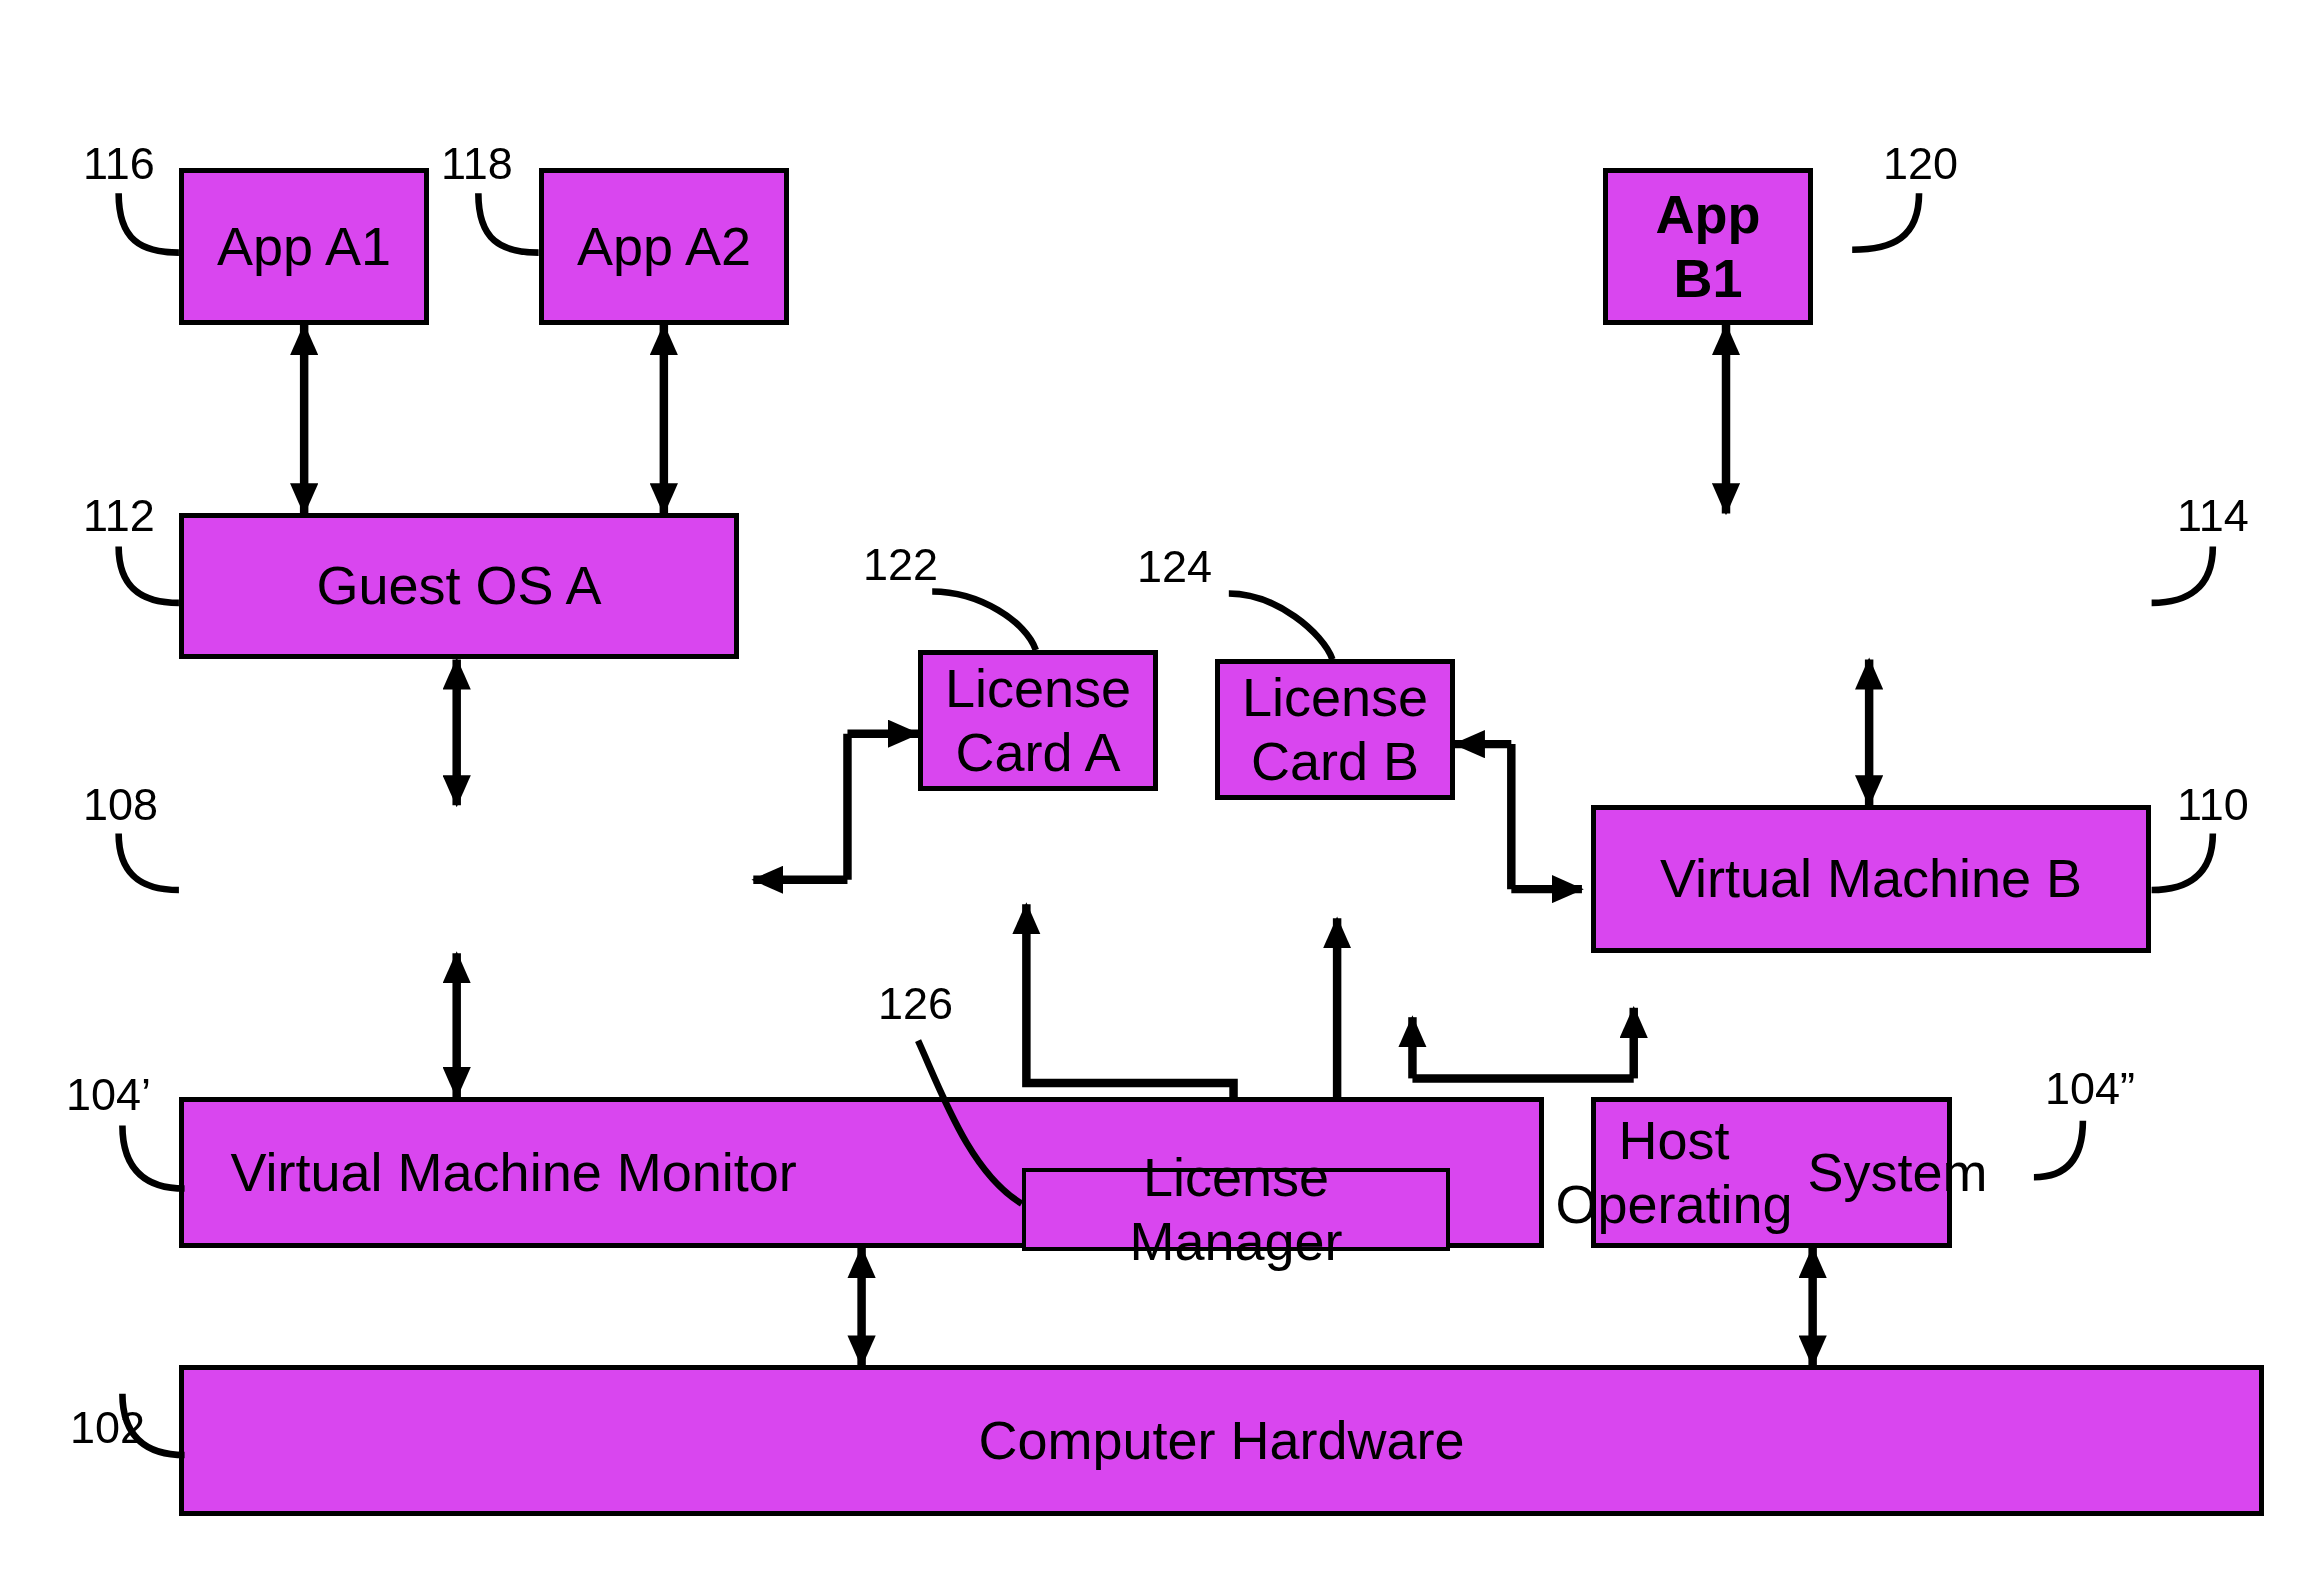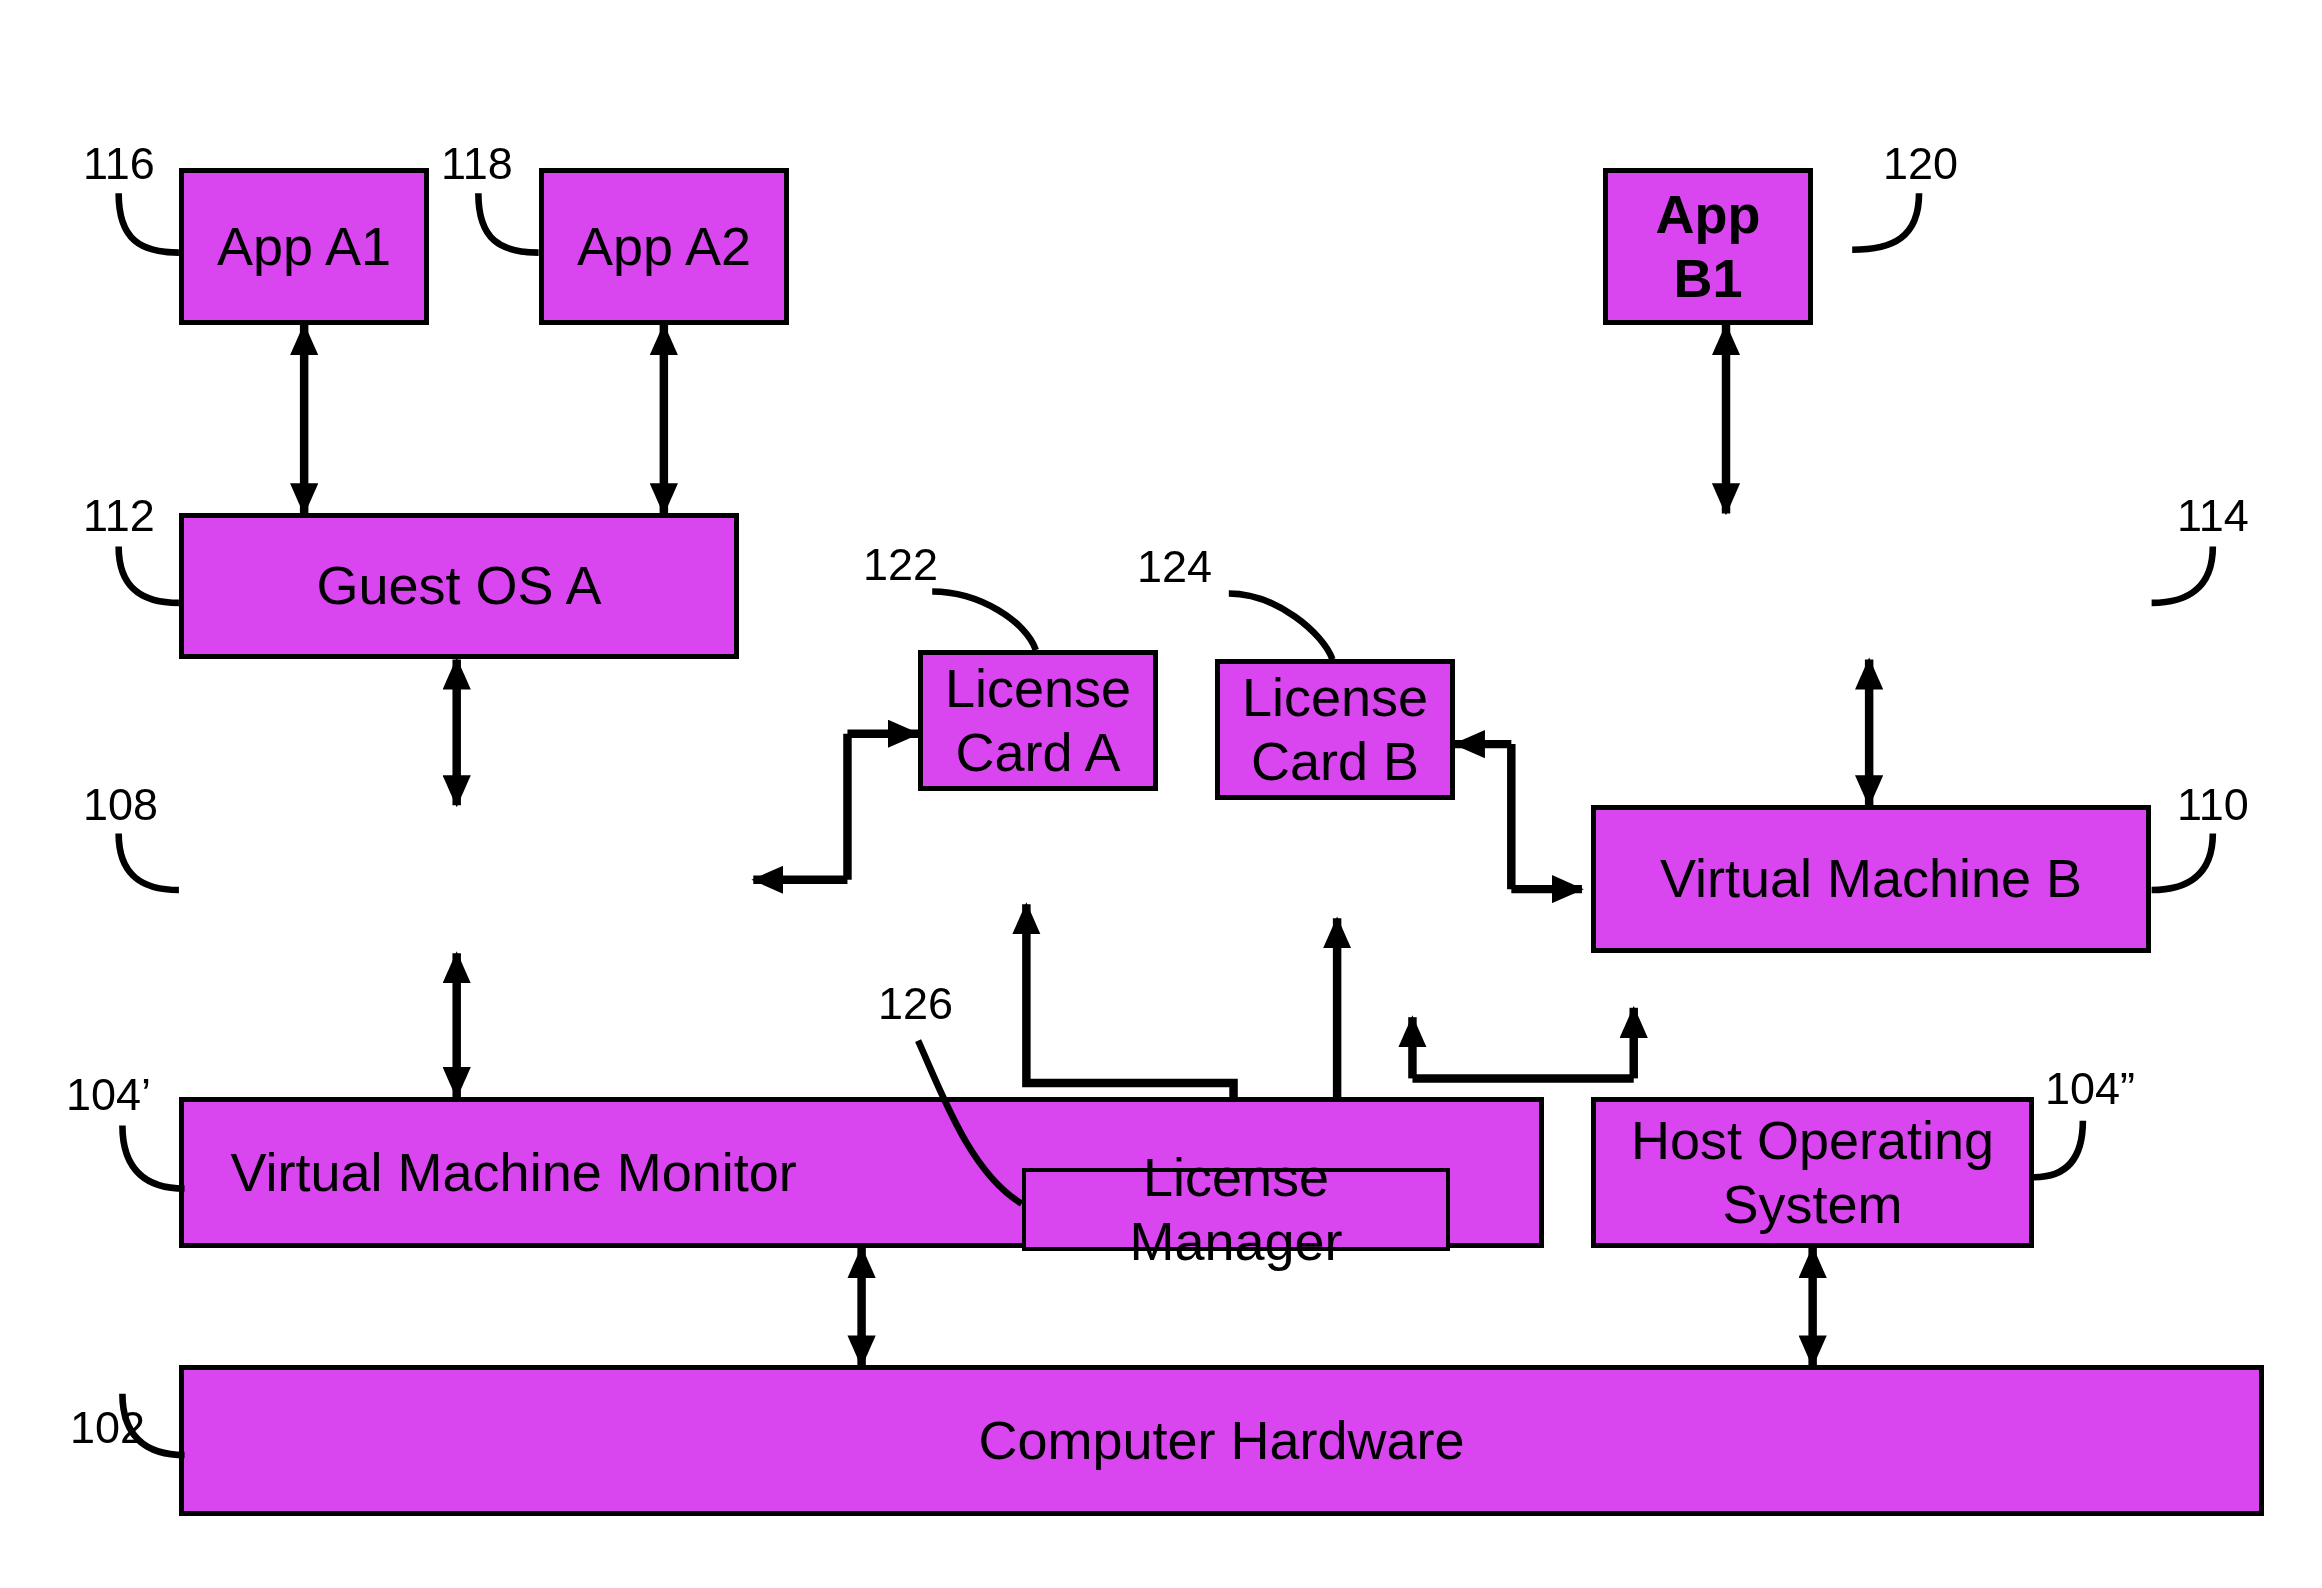--- a/index.html
+++ b/index.html
@@ -144,21 +144,21 @@
   </div>
 
   <div class="box" style="left:179px; top:1097px; width:1365px; height:151px; justify-content:flex-start; padding-left:39px;">
     <span class="label-text">Virtual Machine Monitor</span>
   </div>
 
   <div class="box thin" style="left:1022px; top:1168px; width:428px; height:83px;">
     <span class="label-text">License Manager</span>
   </div>
 
-  <div class="box" style="left:1591px; top:1097px; width:443px; height:151px; flex-direction:column;">
+  <div class="box" style="left:1591px; top:1097px; width:361px; height:151px; flex-direction:row;">
     <span class="label-text">Host Operating</span>
     <span class="label-text">System</span>
   </div>
 
   <div class="box" style="left:179px; top:1365px; width:2085px; height:151px;">
     <span class="label-text">Computer Hardware</span>
   </div>
 
   <svg class="layer" viewBox="0 0 2467 1687" style="z-index:5; pointer-events:none;">
     <g stroke="#000" stroke-width="7" fill="none">

